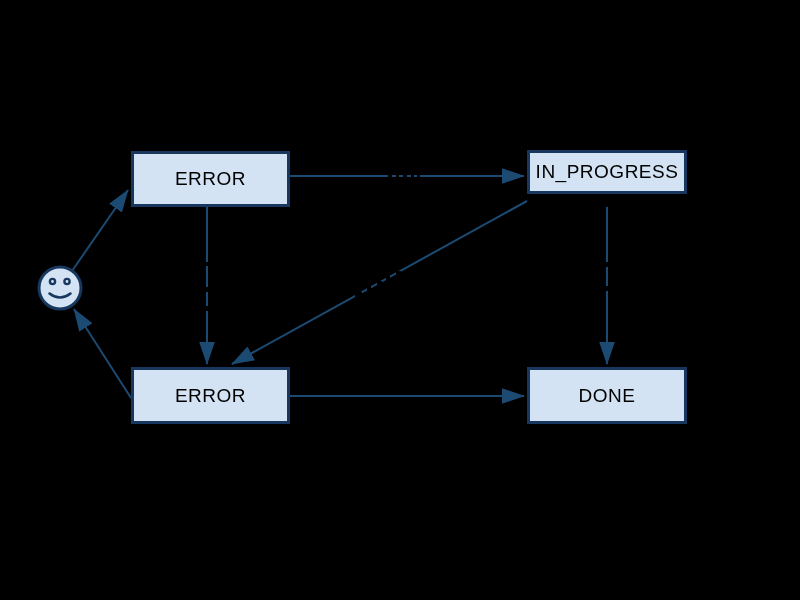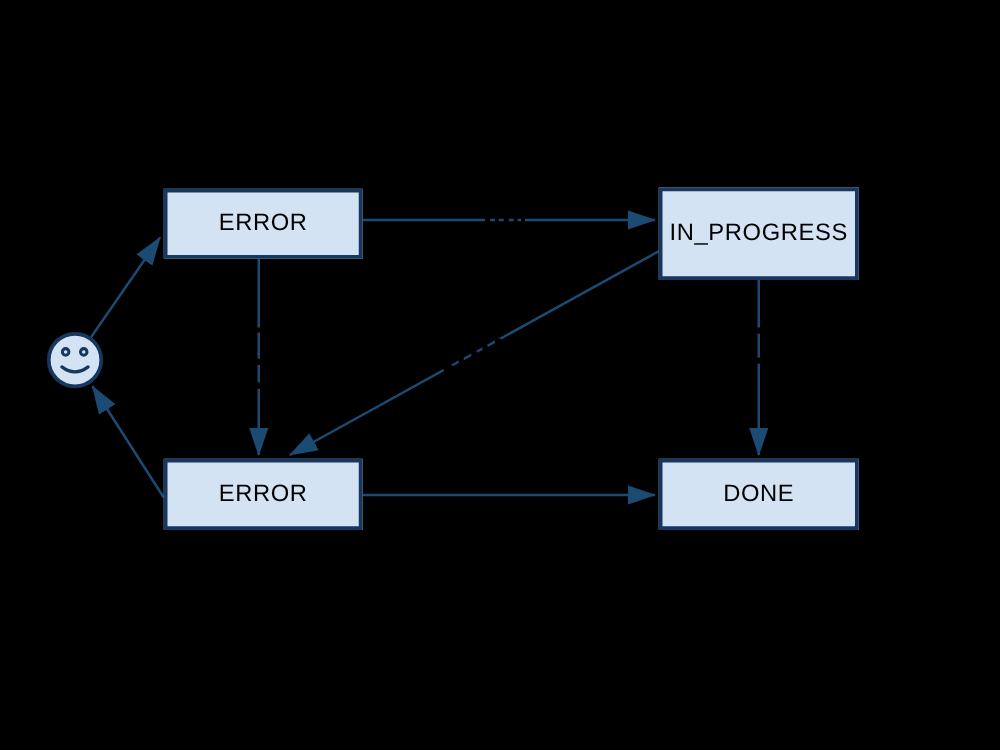--- a/index.html
+++ b/index.html
@@ -23,21 +23,21 @@
     box-sizing: border-box;
     display: flex;
     align-items: center;
     justify-content: center;
     color: #000000;
     font-size: 19px;
     letter-spacing: 0.5px;
     white-space: nowrap;
   }
   #node-queued      { left: 131px; top: 151px; width: 159px; height: 56px; }
-  #node-in-progress { left: 527px; top: 150px; width: 160px; height: 74px; text-align: center; }
+  #node-in-progress { left: 527px; top: 150px; width: 160px; height: 44px; text-align: center; }
   #node-error       { left: 131px; top: 367px; width: 159px; height: 57px; }
   #node-done        { left: 527px; top: 367px; width: 160px; height: 57px; }
 
   .edge-line { stroke: #1B4A73; stroke-width: 2px; fill: none; }
   .notch { fill: #000000; stroke: none; }
 </style>
 </head>
 <body>
 
 <div id="canvas">

